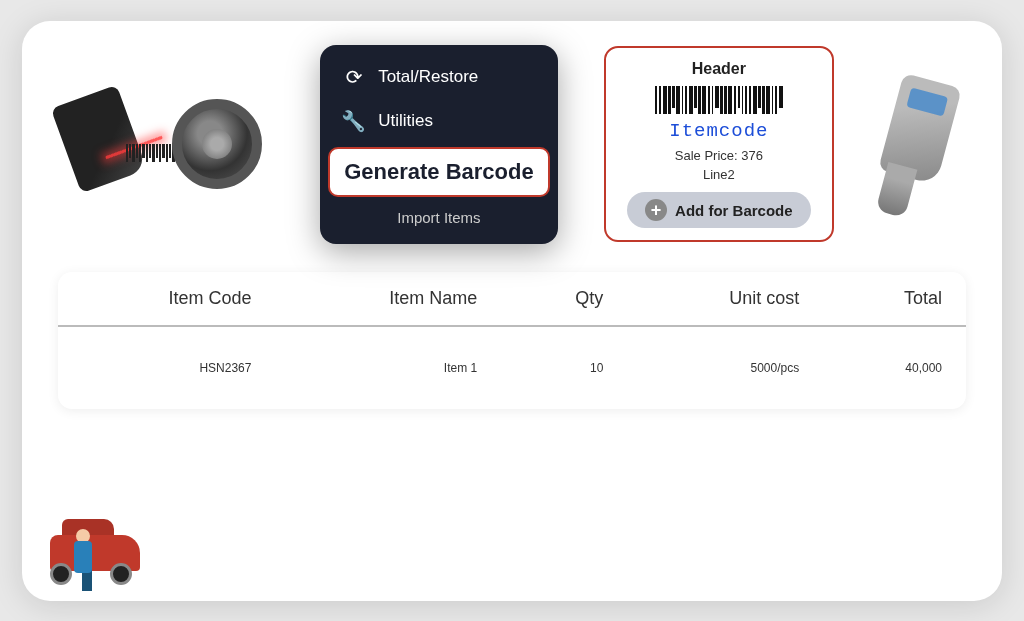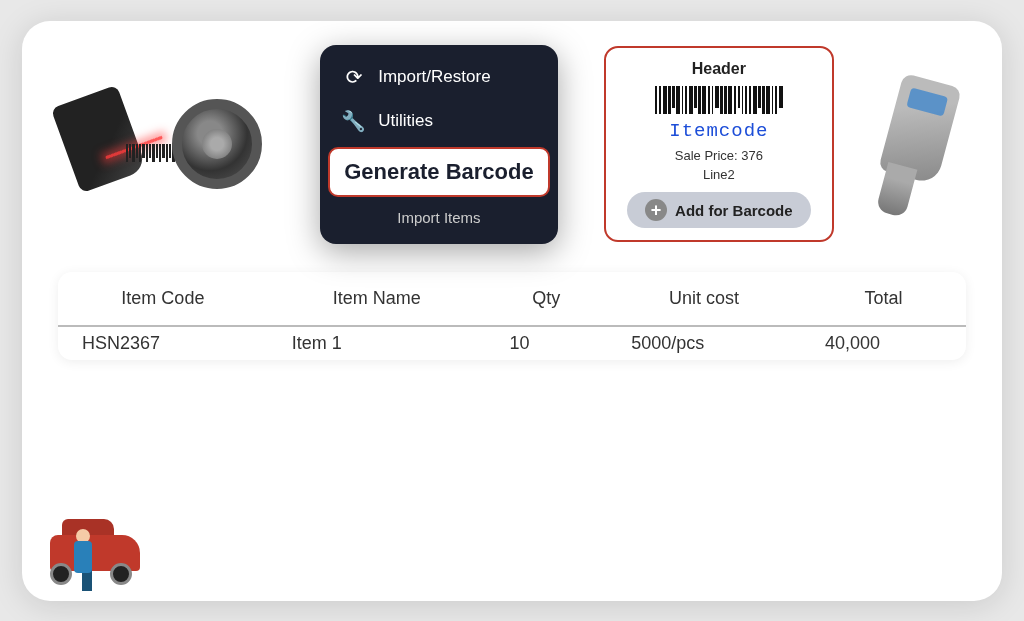--- a/index.html
+++ b/index.html
@@ -268,33 +268,33 @@
       border-collapse: collapse;
     }
     thead tr {
       border-bottom: 2px solid #bbb;
     }
     thead th {
       padding: 16px 24px;
       font-size: 18px;
       font-weight: 500;
       color: #333;
-      text-align: center;
+      text-align: right;
     }
     tbody tr {
       border-bottom: 1.5px solid #ddd;
     }
     tbody tr:last-child {
       border-bottom: none;
     }
     tbody td {
-      padding: 6px 24px;
-      font-size: 18px;
+      padding: 34px 24px;
+      font-size: 12px;
       color: #333;
-      text-align: left;
+      text-align: right;
     }
 
     
     .bottom-left-car {
       position: absolute;
       bottom: 10px;
       left: 18px;
       width: 120px;
       height: 80px;
     }
@@ -399,21 +399,21 @@
             <span></span>
         </div>
       </div>
 
       <div class="tire-img"></div>
     </div>
 
     <div class="menu-dropdown">
       <div class="menu-item">
         <span class="menu-item-icon">⟳</span>
-        <span class="menu-item-label">Import/Restore</span>
+        <span class="menu-item-label">Total/Restore</span>
       </div>
       <div class="menu-item">
         <span class="menu-item-icon">🔧</span>
         <span class="menu-item-label">Utilities</span>
       </div>
       <div class="menu-item active">
         <span class="menu-item-label">Generate Barcode</span>
       </div>
       <div class="menu-item-plain">
         <span>Import Items</span>

